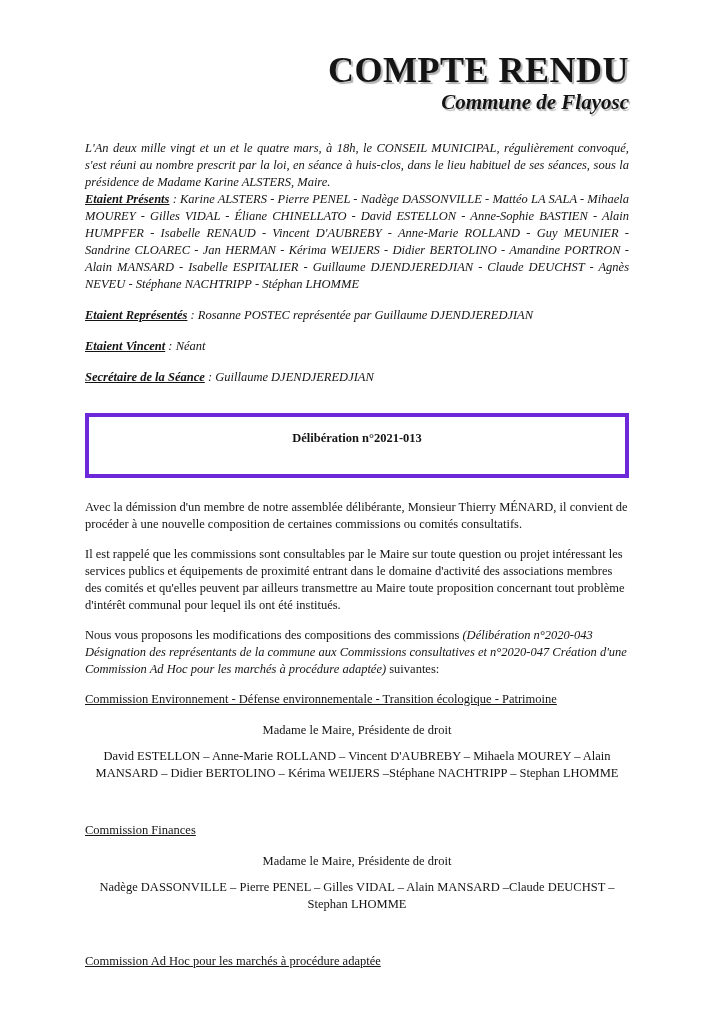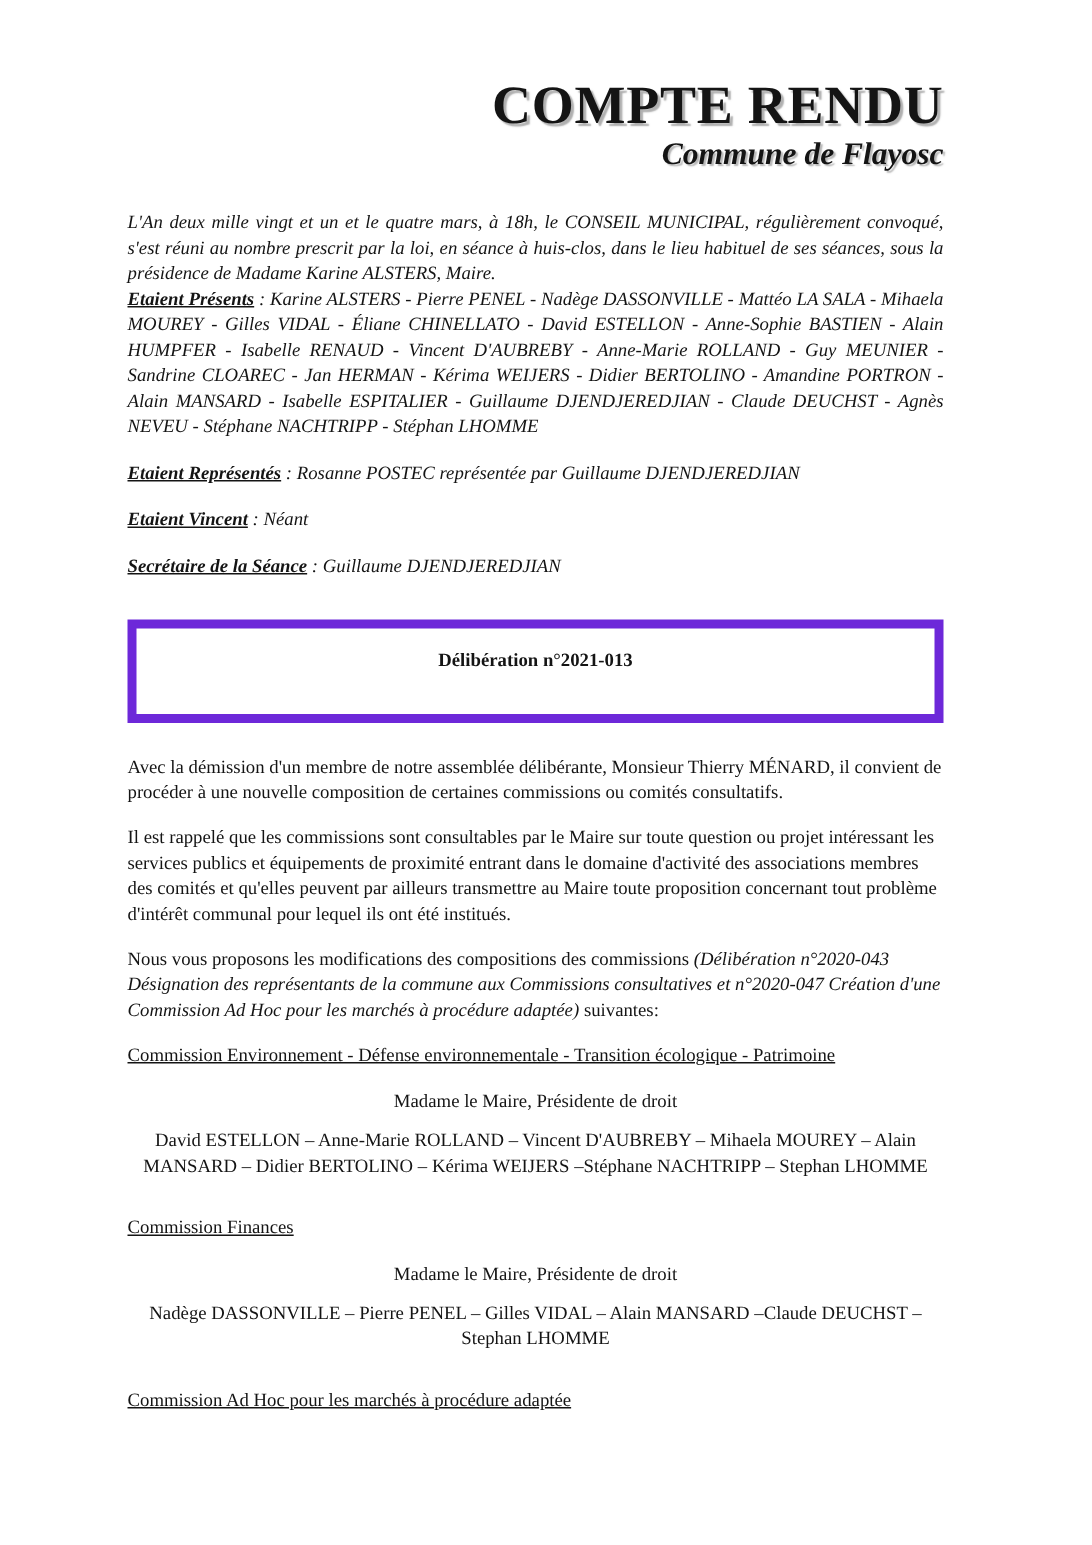--- a/index.html
+++ b/index.html
@@ -36,21 +36,21 @@
     font-style: italic;
     text-align: justify;
   }
   .att-line { margin-bottom: 14px; font-style: italic; }
   .att-presents { text-align: justify; }
   .att-label {
     font-weight: bold;
     text-decoration: underline;
   }
   .delib-box {
-    border: 6px solid #6d28d9;
+    border: 4px solid #6d28d9;
     margin-top: 27px;
     margin-bottom: 21px;
     padding: 13px 18px 14px 18px;
     text-align: center;
   }
   .delib-number {
     font-weight: bold;
     font-size: 12.5px;
     margin-bottom: 13px;
   }
@@ -61,21 +61,21 @@
     white-space: pre-line;
   }
   .rapporteur { font-weight: bold; margin-bottom: 10px; }
   .body-para { margin-bottom: 13px; }
   .para-italic { font-style: italic; }
   .comm-heading {
     text-decoration: underline;
     margin-top: 13px;
     margin-bottom: 14px;
   }
-  .comm-heading.gap-lg { margin-top: 24px; }
+  .comm-heading.gap-lg { margin-top: 40px; }
   .comm-members { margin-bottom: 9px; text-align: center; }
 </style>
 </head>
 <body>
 
 <div class="page">
 
   <div class="doc-header">
     <div class="doc-title">COMPTE RENDU</div>
     <div class="doc-subtitle">Commune de Flayosc</div>

